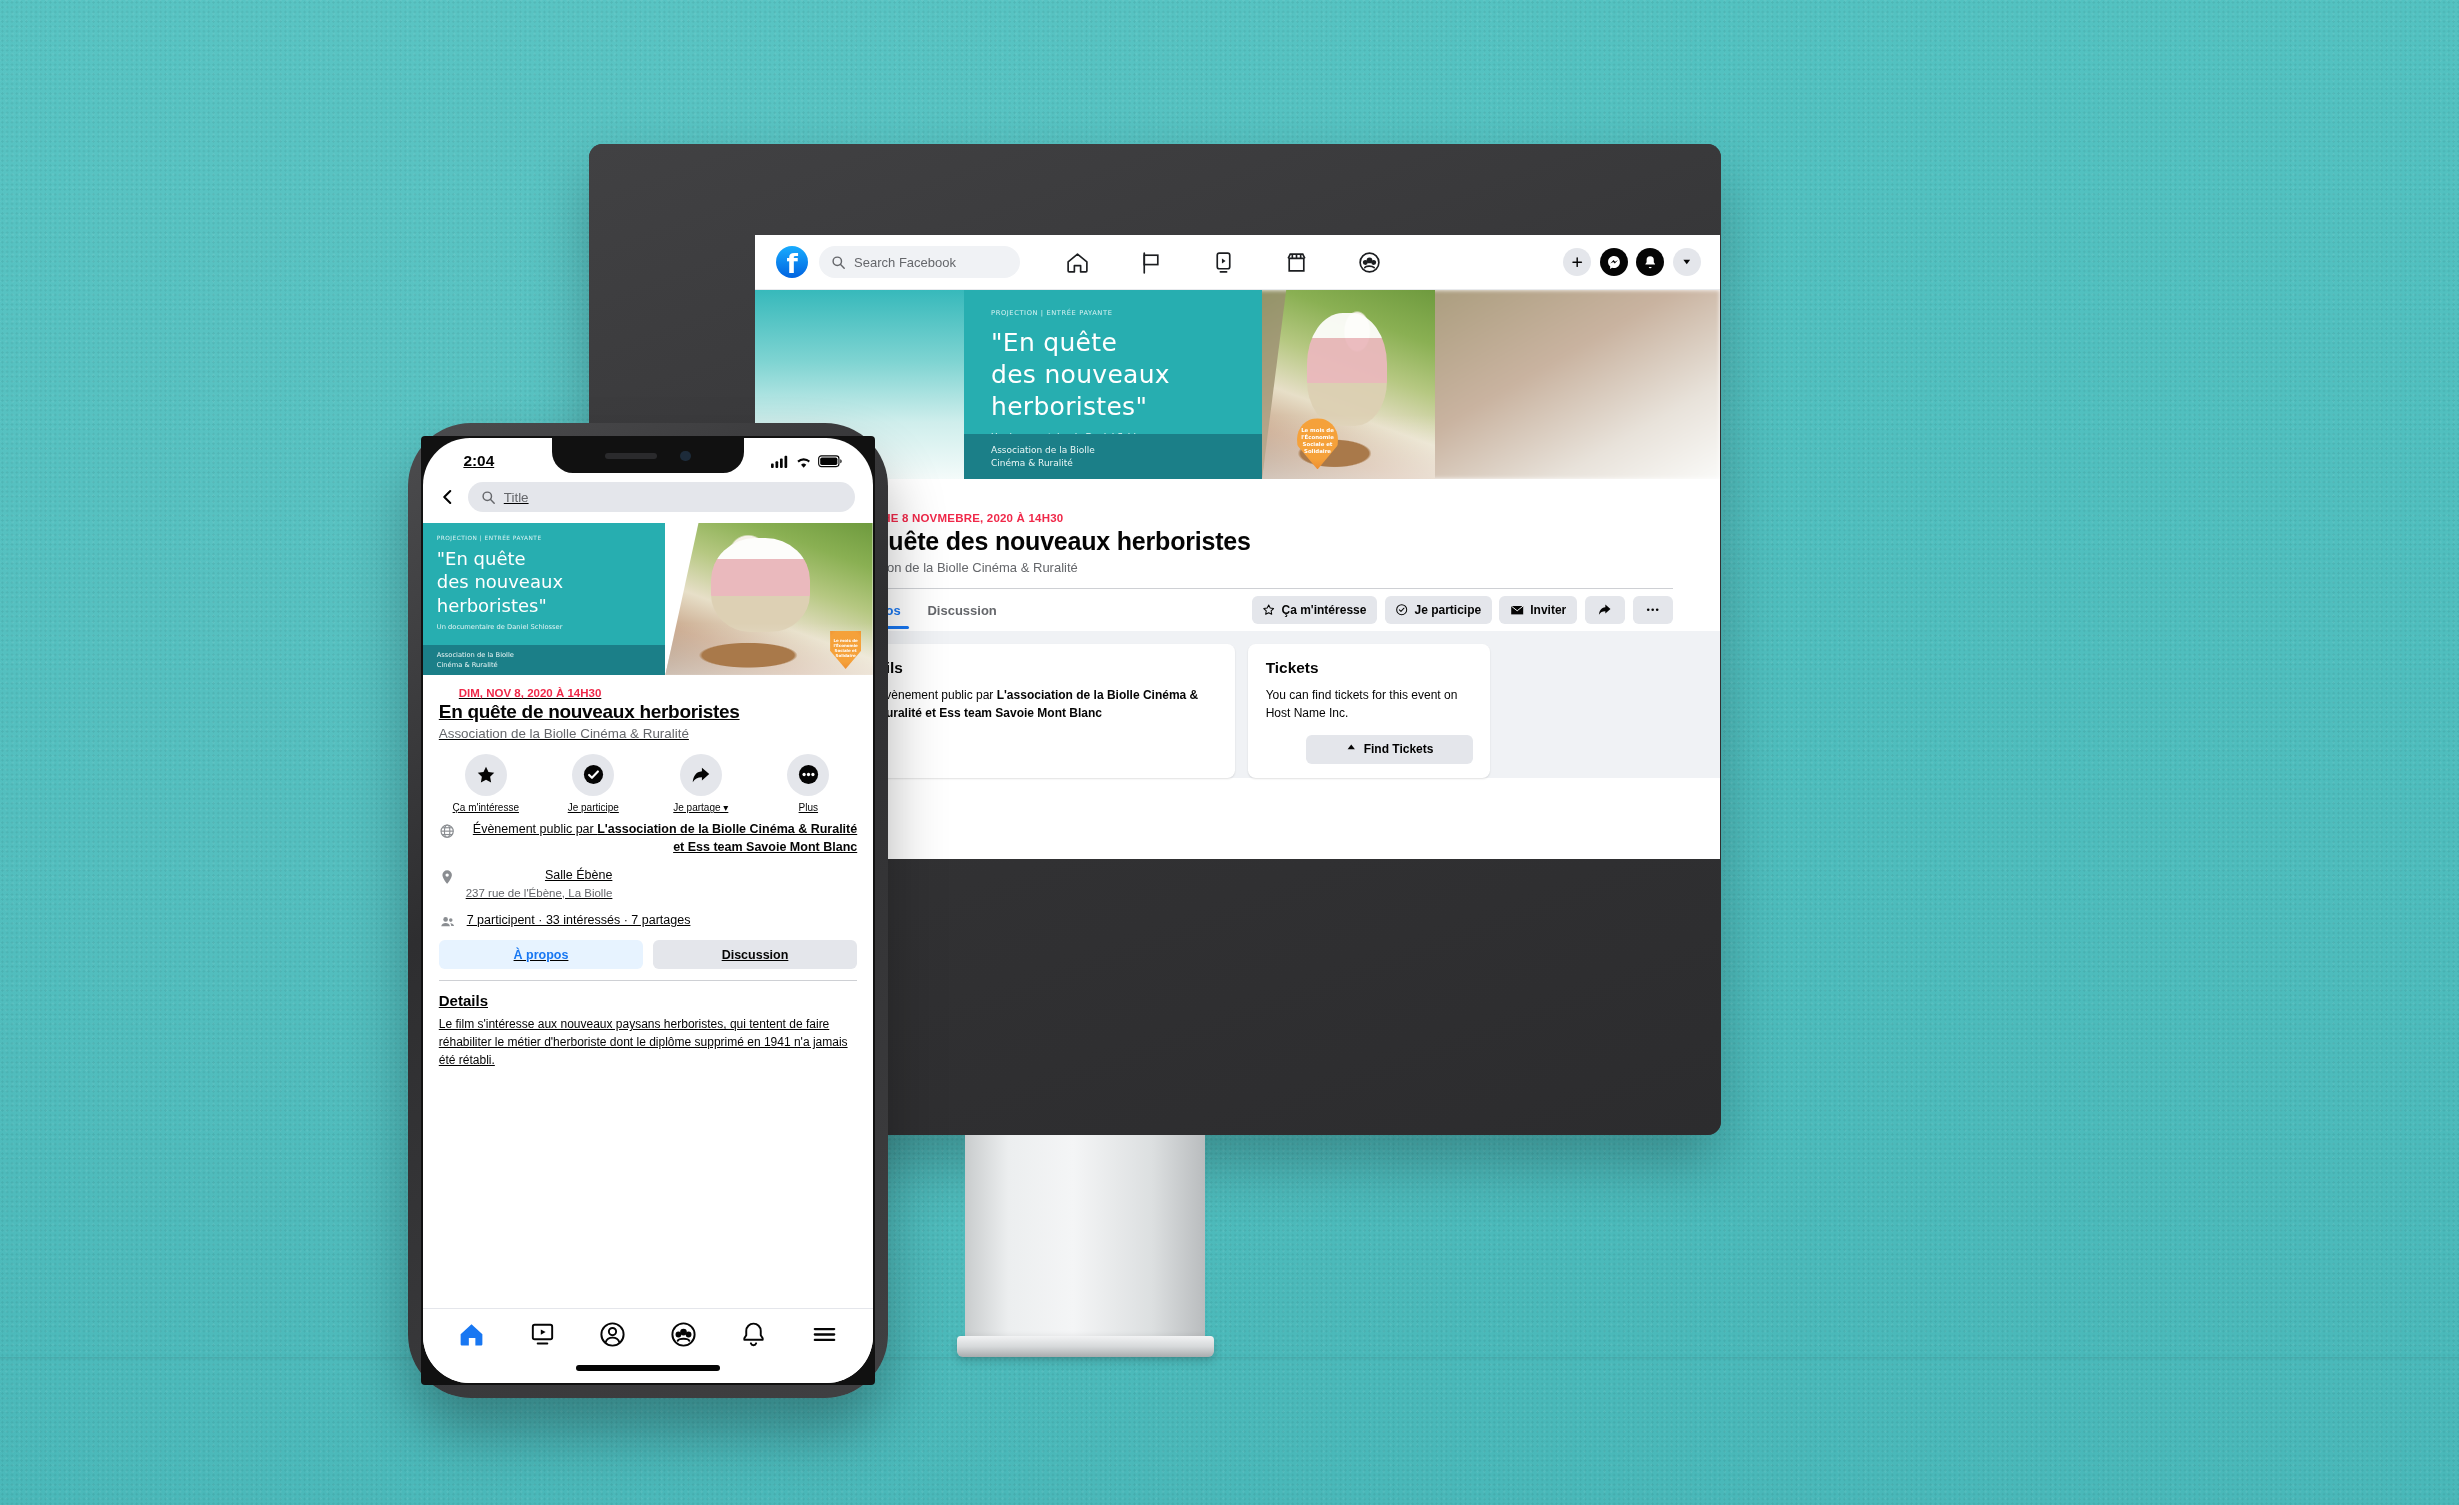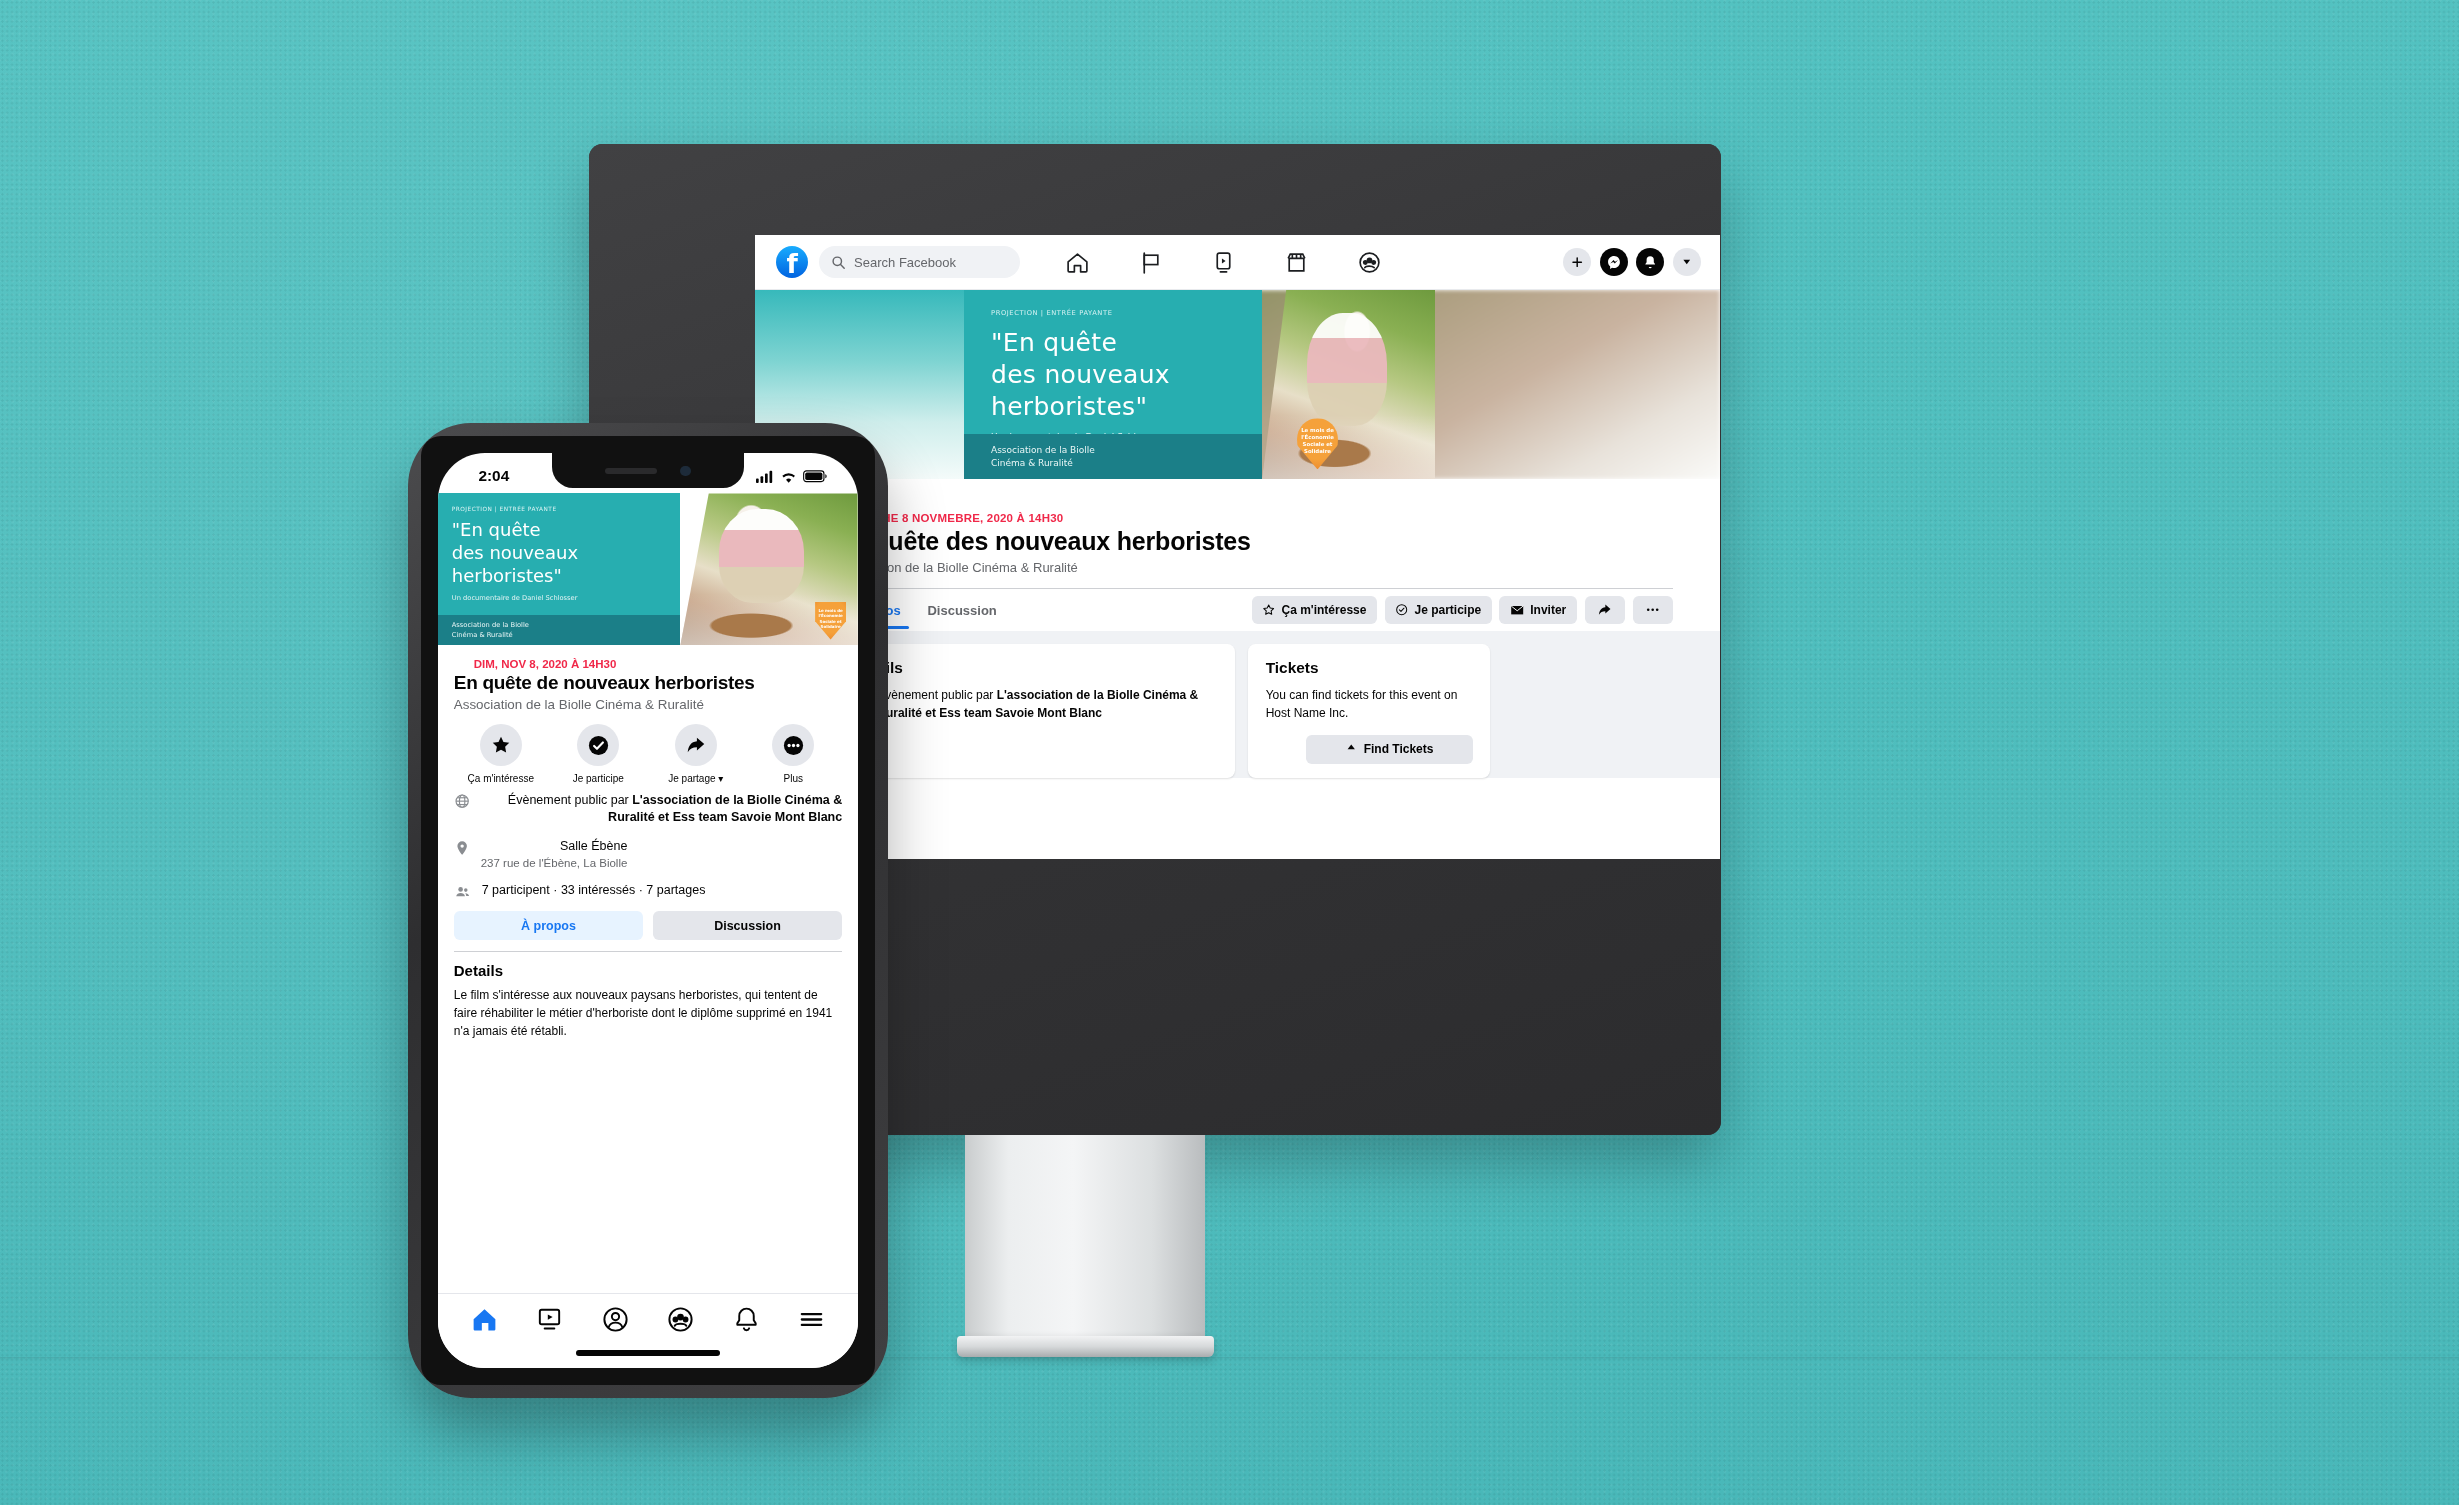--- a/index.html
+++ b/index.html
@@ -199,21 +199,21 @@
 
   
   #phone {
     position: absolute; left: 408px; top: 423px;
     width: 480px; height: 975px;
     border-radius: 63px;
     background: linear-gradient(145deg,#4c4c4e 0%, #2e2e30 40%, #404042 100%);
     box-shadow: 0 35px 58px rgba(0,0,0,.30);
     padding: 13.4px;
   }
-  #phone-mid { width:100%; height:100%; border-radius:20px; background:#111; padding:17px; }
+  #phone-mid { width:100%; height:100%; border-radius:4px; background:#111; padding:2px;text-decoration:underline; }
   #phone-screen {
     width:100%; height:100%; border-radius: 47px; background:#fff; overflow:hidden; position:relative;
   }
   .notch {
     position:absolute; left:50%; transform:translateX(-50%); top:0;
     width: 192px; height: 35px; background:#111; border-radius: 0 0 21px 21px; z-index:5;
     display:flex; align-items:center; justify-content:center; gap:23px;
   }
   .notch .spk { width:52px; height:5.8px; background:#2a2a2c; border-radius:3.8px; }
   .notch .cam { width:10.6px; height:10.6px; border-radius:50%; background:#1d2b3a; }
@@ -517,20 +517,32 @@
               <path d="M10 6.2c2.2 0 4.2.8 5.7 2.2l1.6-1.9A11 11 0 0 0 10 3.6a11 11 0 0 0-7.3 2.9l1.6 1.9A8.4 8.4 0 0 1 10 6.2z"></path>
             </svg>
           <svg width="24" height="12.5" viewBox="0 0 26 13">
               <rect x="0.7" y="0.7" width="22" height="11.6" rx="3" fill="none" stroke="#050505" stroke-width="1.2"></rect>
               <rect x="2.4" y="2.4" width="18.6" height="8.2" rx="1.8" fill="#050505"></rect>
               <path d="M24.2 4.4v4.2c1-.3 1.4-1 1.4-2.1s-.4-1.8-1.4-2.1z" fill="#050505"></path>
             </svg>
         </span>
       </div>
 
+      <div class="ph-search">
+        <svg width="18" height="18" viewBox="0 0 24 24" fill="none" stroke="#050505" stroke-width="2.8" stroke-linecap="round" stroke-linejoin="round">
+            <polyline points="15,4 7,12 15,20"></polyline>
+          </svg>
+        <div class="ph-sbox">
+          <svg width="14.4" height="14.4" viewBox="0 0 24 24" fill="none" stroke="#65676b" stroke-width="2.4">
+              <circle cx="10.5" cy="10.5" r="7"></circle>
+              <line x1="16" y1="16" x2="22" y2="22" stroke-linecap="round"></line>
+            </svg>
+          <span>Title</span>
+        </div>
+      </div>
 
       <div class="ph-cover">
         <div class="ph-photo"></div>
         <div class="ph-poster-teal">
           <div class="ph-kicker">PROJECTION | ENTRÉE PAYANTE</div>
           <div class="ph-title">
             <div>"En quête</div>
             <div>des nouveaux</div>
             <div>herboristes"</div>
           </div>

